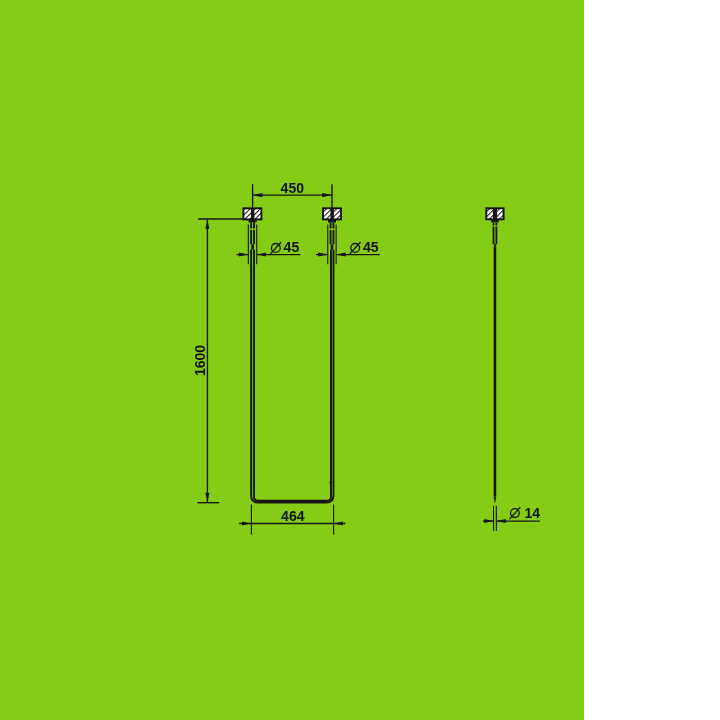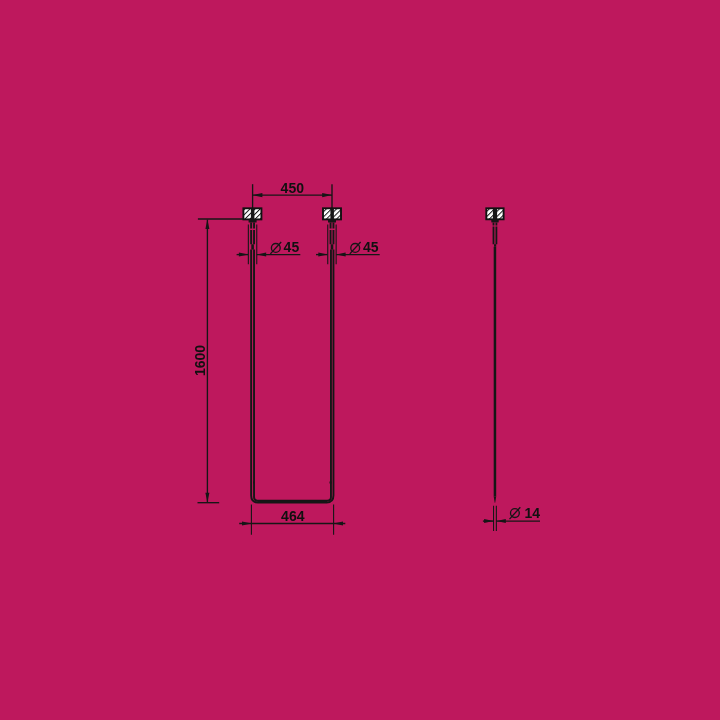--- a/index.html
+++ b/index.html
@@ -1,16 +1,16 @@
 <!DOCTYPE html>
 <html><head>
 <meta charset="utf-8">
 <style>
   html,body{margin:0;padding:0;background:#ffffff;}
-  #page{width:720px;height:720px;position:relative;background:#be185d;overflow:hidden;}
+  #page{width:584px;height:720px;position:relative;background:#84cc16;overflow:hidden;}
   svg{position:absolute;left:0;top:0;filter:grayscale(1) blur(0.33px);}
   text{font-family:"Liberation Sans",sans-serif;font-weight:bold;fill:#101010;}
 </style>
 </head>
 <body>
 
 <div id="page">
 <svg width="720" height="720" viewBox="0 0 720 720">
 <defs>
 <pattern id="hatch" patternUnits="userSpaceOnUse" width="3.6" height="3.6" patternTransform="rotate(-45)">

